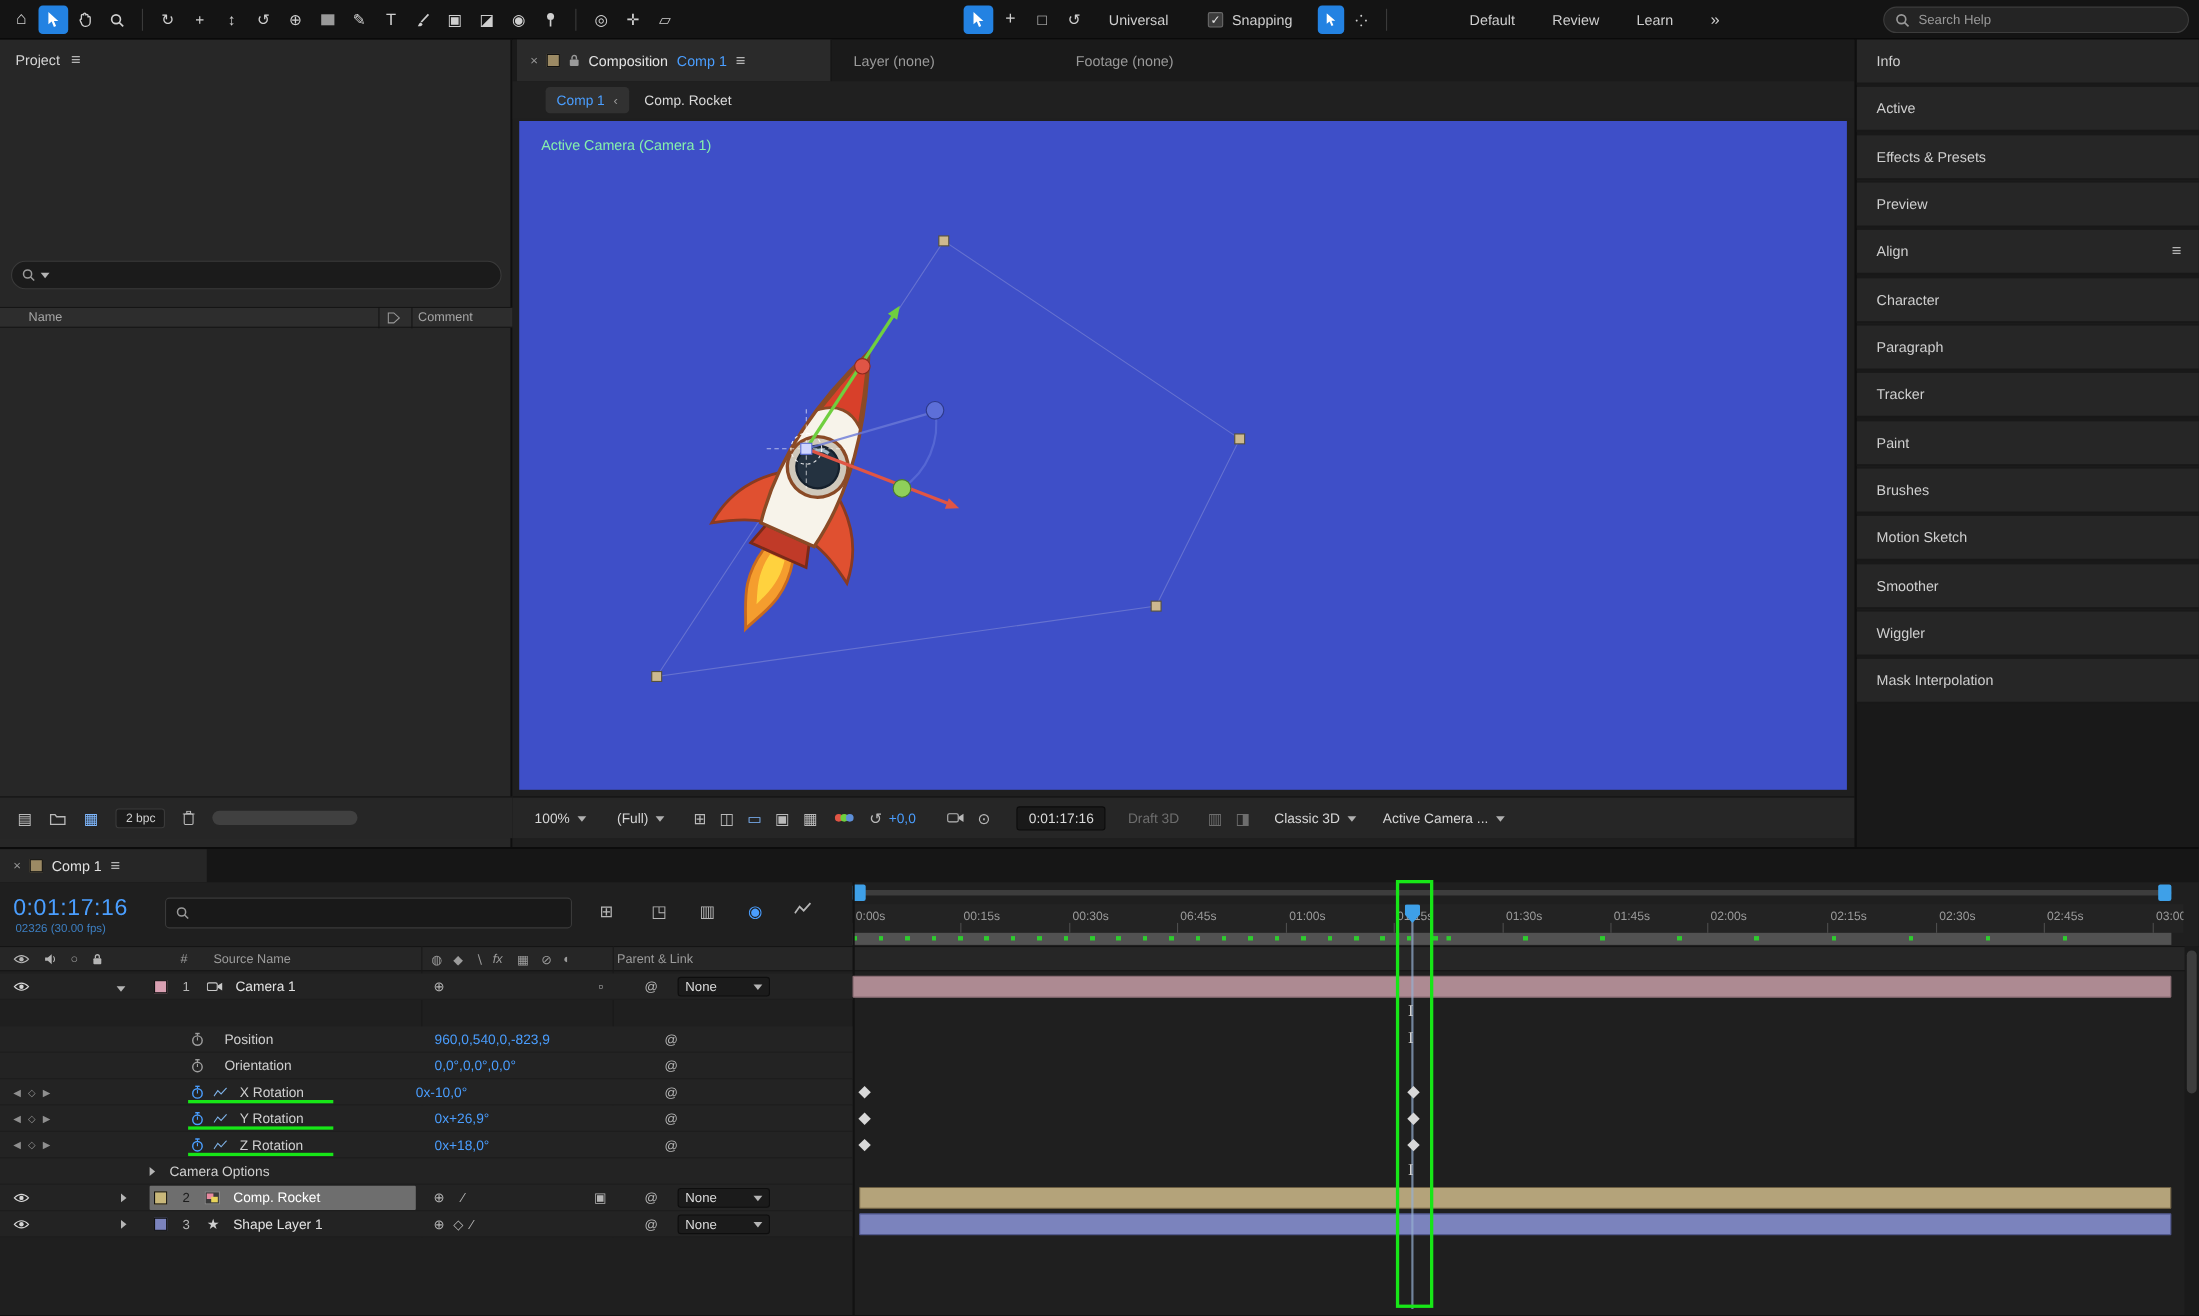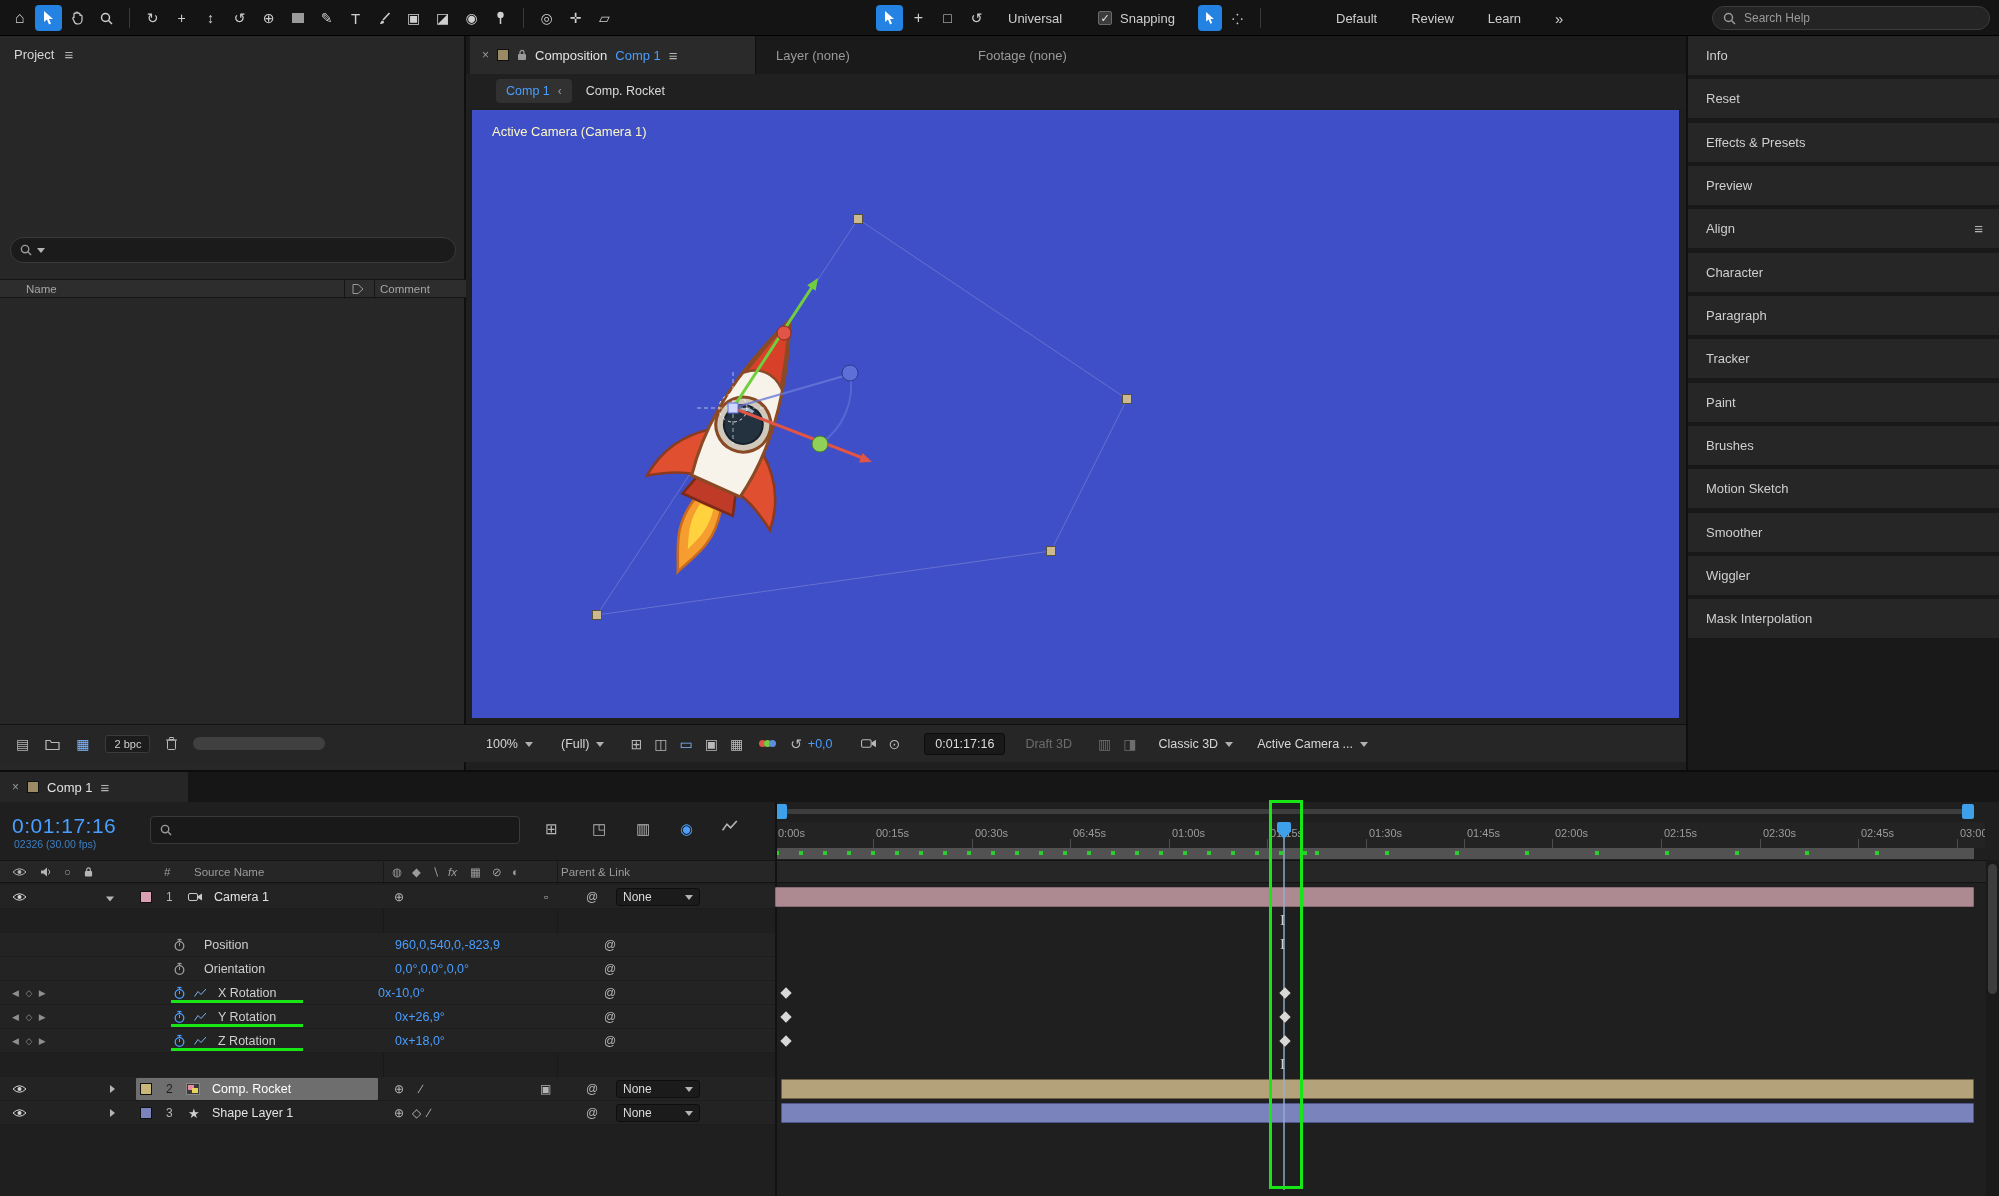--- a/index.html
+++ b/index.html
@@ -39,21 +39,21 @@
 .bpcbox{background:#1c1c1c;border:1px solid #3a3a3a;border-radius:3px;padding:2px 8px;font-size:11px;color:#cfcfcf}
 .scrollthumb{width:132px;height:13px;background:#404040;border-radius:7px}
 
 #ctabs{position:absolute;left:0;top:0;width:1220px;height:38px;background:#1a1a1a}
 .tab-active{position:absolute;left:4px;top:0;height:38px;width:286px;background:#2a2a2a;display:flex;align-items:center;gap:8px;padding:0 12px;border-right:1px solid #101010}
 .tab-inactive{position:absolute;top:0;height:38px;display:flex;align-items:center;color:#9a9a9a;font-size:13px}
 #crumbbar{position:absolute;left:0;top:38px;width:1220px;height:34px;background:#202020;display:flex;align-items:center}
 .crumbpill{background:#313131;border-radius:4px;height:24px;display:flex;align-items:center;gap:8px;padding:0 10px;margin-left:30px}
 
 #vp{position:absolute;left:6px;top:74px;width:1207px;height:608px;background:var(--viewport-blue,#3e4fc8)}
-.vplabel{position:absolute;left:20px;top:14px;font-size:13px;color:#fef9c3}
+.vplabel{position:absolute;left:20px;top:14px;font-size:13px;color:#86efac}
 
 #cfooter{position:absolute;left:0;top:688px;width:1220px;height:38px;background:#262626;border-top:1px solid #0f0f0f;display:flex;align-items:center;padding-left:20px;color:#c9c9c9;font-size:12.5px}
 .chev{width:0;height:0;border:4px solid transparent;border-top:5px solid #b0b0b0;margin-top:5px;display:inline-block}
 .dd{display:flex;align-items:center;gap:7px;color:#d6d6d6}
 .icon-g{color:#b9b9b9;font-size:14px}
 .tcbox{background:#191919;border:1px solid #0c0c0c;border-radius:3px;padding:3px 10px;color:#dcdcdc;font-size:12.5px}
 .disabled{color:#6d6d6d}
 
 .rp-item{position:absolute;left:0;width:313px;height:41px;background:#262626;display:flex;align-items:center;padding:0 18px;color:#cfcfcf;font-size:13px;border-bottom:2px solid #181818}
 
@@ -353,21 +353,21 @@
           <span class="chev"></span>
       </span>
     </div>
   </div>
 
   <div id="rightp" class="panel">
     <div class="rp-item" style="top:0">
         <span>Info</span>
       </div>
     <div class="rp-item" style="top:43px">
-        <span>Reset</span>
+        <span>Active</span>
       </div>
     <div class="rp-item" style="top:87px">
         <span>Effects &amp; Presets</span>
       </div>
     <div class="rp-item" style="top:130px">
         <span>Preview</span>
       </div>
     <div class="rp-item" style="top:173px;justify-content:space-between">
         <span>Align</span>
         <span class="hamb">≡</span>
@@ -599,20 +599,24 @@
       <span class="at" style="left:194px;color:#7fb3e8">
           <svg width="13" height="9" viewBox="0 0 13 9">
             <polyline points="0.5,8 4,3 7,6 12,0.5" fill="none" stroke="currentColor"></polyline>
           </svg>
         </span>
       <span class="at pname" style="left:218px">Z Rotation</span>
       <span class="at pval" style="left:395px">0x+18,0°</span>
       <span class="at swg" style="left:604px">@</span>
     </div>
 
+    <div class="trow" style="top:281px">
+      <span class="at caret-r" style="left:132px"></span>
+      <span class="at pname" style="left:154px">Camera Options</span>
+    </div>
 
     <div class="trow" style="top:305px">
       <span class="at" style="left:136px;width:242px;height:22px;background:#6e6e6e;border-radius:1px"></span>
       <span class="at" style="left:12px;color:#d6d6d6">
           <svg width="15" height="10" viewBox="0 0 15 10">
             <path d="M1 5 Q7.5 -1.5 14 5 Q7.5 11.5 1 5 Z" fill="none" stroke="currentColor"></path>
             <circle cx="7.5" cy="5" r="2" fill="currentColor"></circle>
           </svg>
         </span>
       <span class="at caret-r" style="left:106px"></span>

